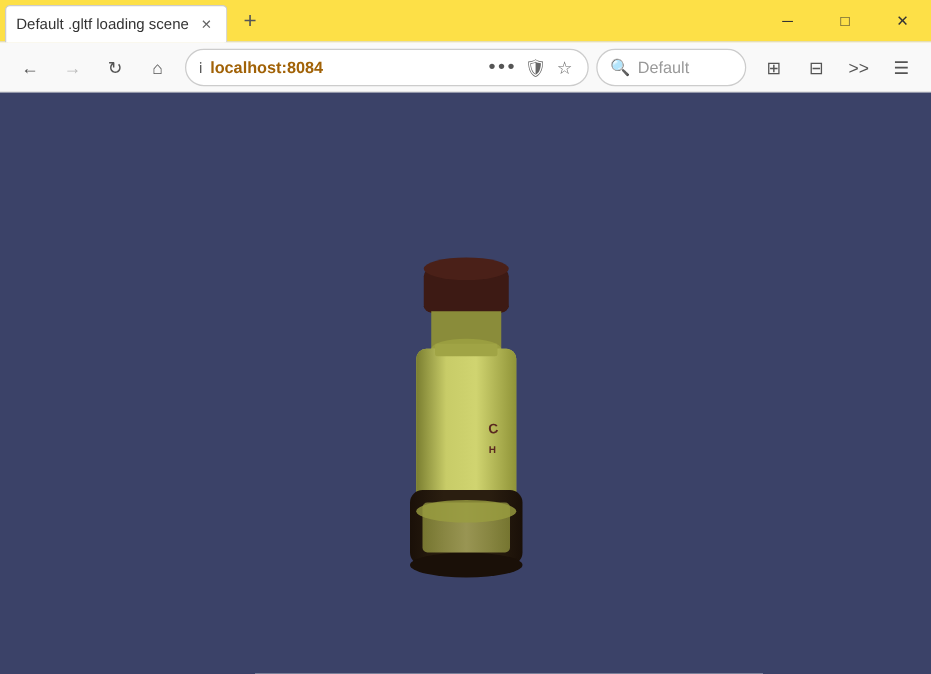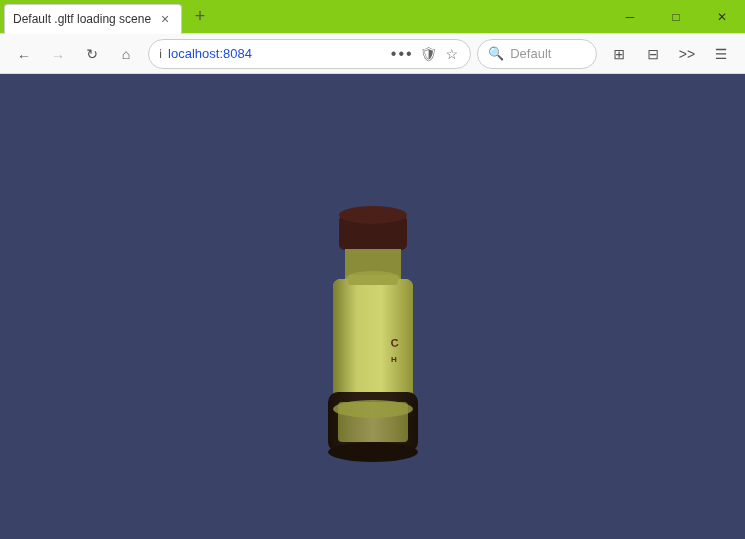--- a/index.html
+++ b/index.html
@@ -2,21 +2,21 @@
 <html><head>
   <meta charset="utf-8">
   <style>
     * { margin: 0; padding: 0; box-sizing: border-box; }
     body { width: 745px; height: 539px; overflow: hidden; font-family: 'Segoe UI', Arial, sans-serif; background: #fff; }
 
     
     .title-bar {
       display: flex;
       align-items: center;
-      background: #84cc16;
+      background: #fde047;
       height: 34px;
       padding: 0 0 0 4px;
       border-bottom: 1px solid #ddd;
     }
     .tab {
       display: flex;
       align-items: center;
       background: #fff;
       border: 1px solid #ccc;
       border-bottom: none;
@@ -114,21 +114,22 @@
       margin: 0 4px;
     }
     .address-lock {
       margin-right: 6px;
       color: #555;
       font-size: 12px;
     }
     .address-text {
       flex: 1;
       font-size: 13px;
-      color: #1d4ed8;
+      color: #a16207;
+      font-weight: bold;
     }
     .address-dots {
       color: #555;
       font-size: 16px;
       letter-spacing: 2px;
       margin-left: 4px;
     }
     .address-icons {
       display: flex;
       align-items: center;

